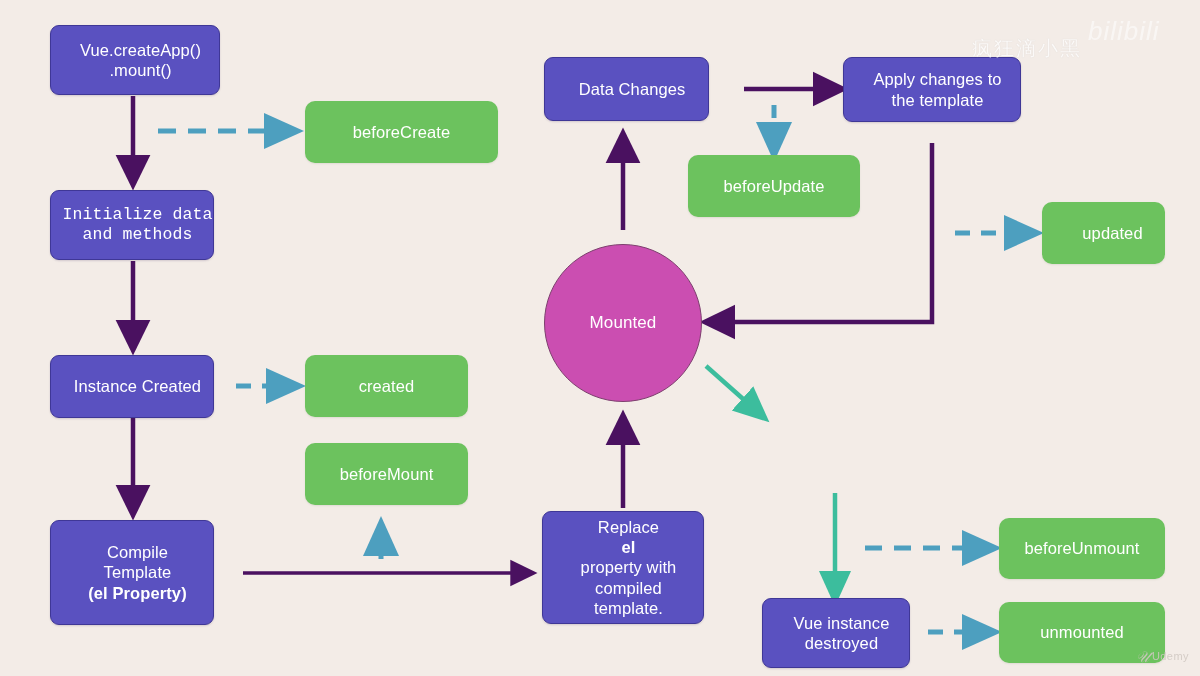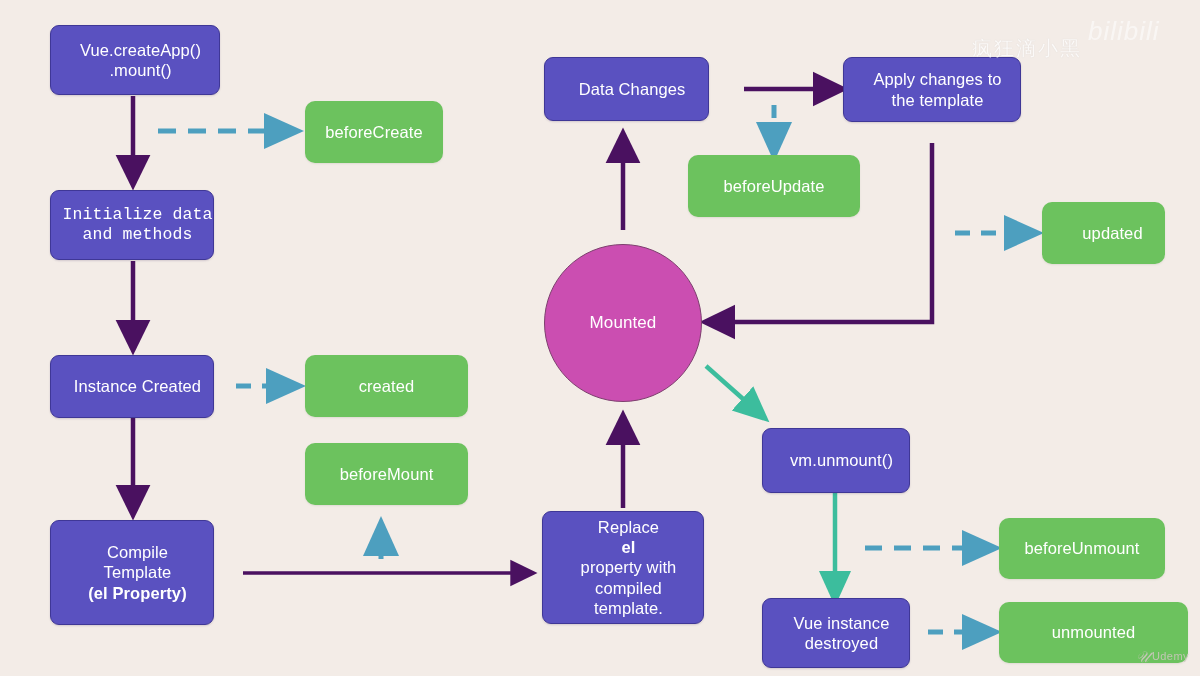--- a/index.html
+++ b/index.html
@@ -172,21 +172,21 @@
     </g>
   </svg>
 
   <div class="node blue" style="left:50px;top:25px;width:170px;height:70px;">
     <div>
       <span>Vue.createApp()</span>
       <span>.mount()</span>
     </div>
   </div>
 
-  <div class="node green" style="left:305px;top:101px;width:138px;height:62px;">
+  <div class="node green" style="left:305px;top:101px;width:193px;height:62px;">
     <span>beforeCreate</span>
   </div>
 
   <div class="node blue" style="left:50px;top:190px;width:164px;height:70px;font-family:Liberation Mono, monospace;">
     <div>
       <span>Initialize data</span>
       <span>and methods</span>
     </div>
   </div>
 
@@ -235,36 +235,33 @@
     <div>
       <span>Apply changes to</span>
       <span>the template</span>
     </div>
   </div>
 
   <div class="node green" style="left:1042px;top:202px;width:123px;height:62px;padding-left:18px;">
     <span>updated</span>
   </div>
 
-  <div class="node blue" style="left:762px;top:428px;width:148px;height:65px;">
-    <span>vm.unmount()</span>
-  </div>
 
   <div class="node green" style="left:999px;top:518px;width:166px;height:61px;">
     <span>beforeUnmount</span>
   </div>
 
   <div class="node blue" style="left:762px;top:598px;width:148px;height:70px;">
     <div>
       <span>Vue instance</span>
       <span>destroyed</span>
     </div>
   </div>
 
-  <div class="node green" style="left:999px;top:602px;width:189px;height:61px;">
+  <div class="node green" style="left:999px;top:602px;width:166px;height:61px;">
     <span>unmounted</span>
   </div>
 
   <div class="wm wm-cn">疯狂滴小黑</div>
   <div class="wm wm-bili">bilibili</div>
   <div class="wm-udemy-mark">𝒰</div>
   <div class="wm wm-udemy">Udemy</div>
 
 </div>
 

